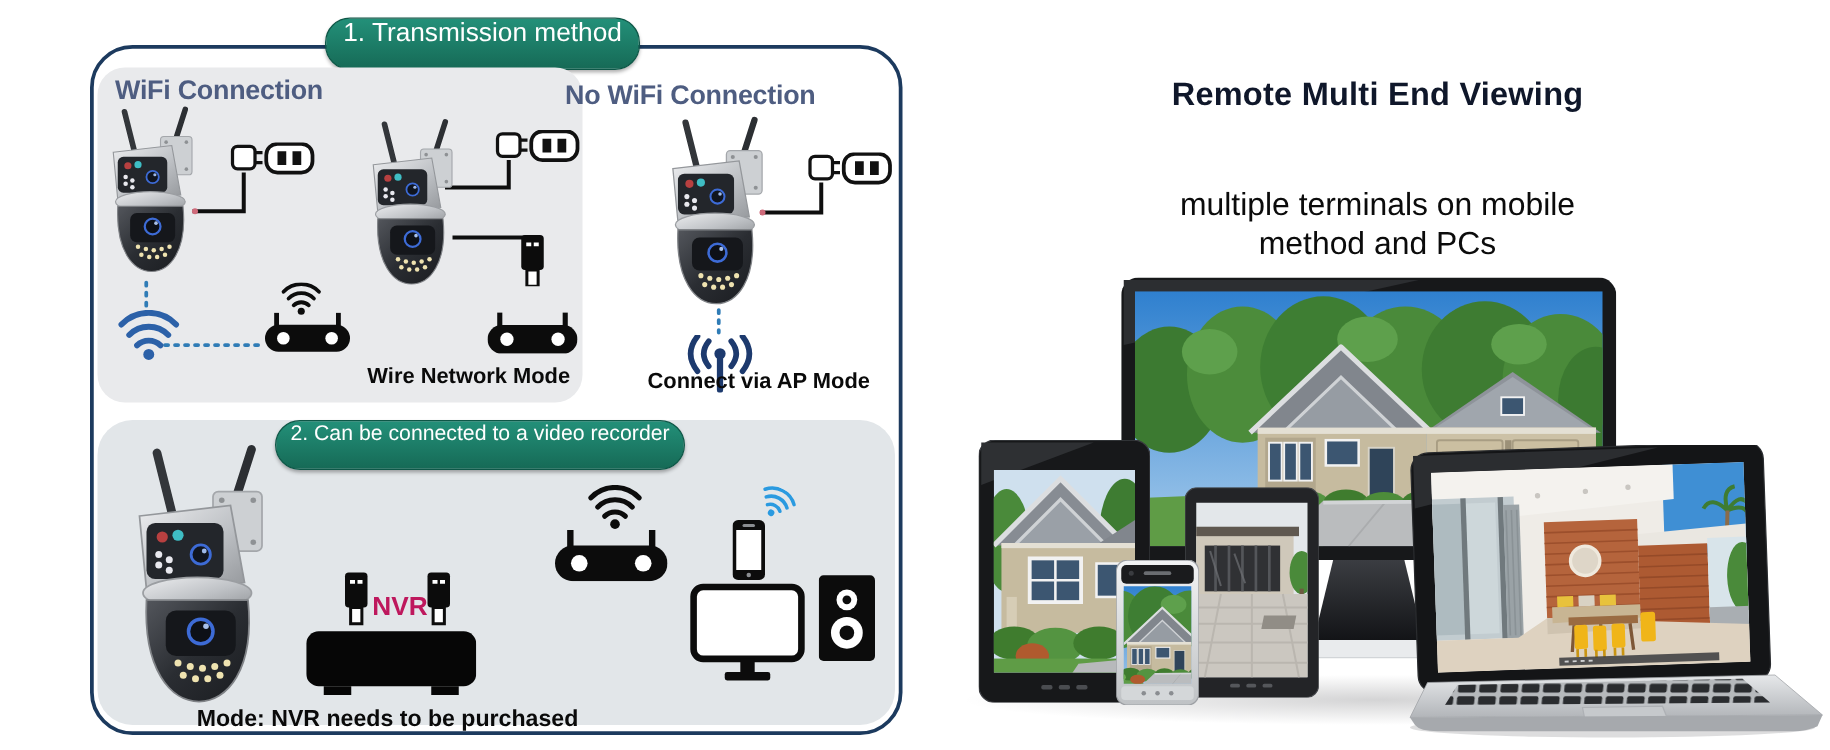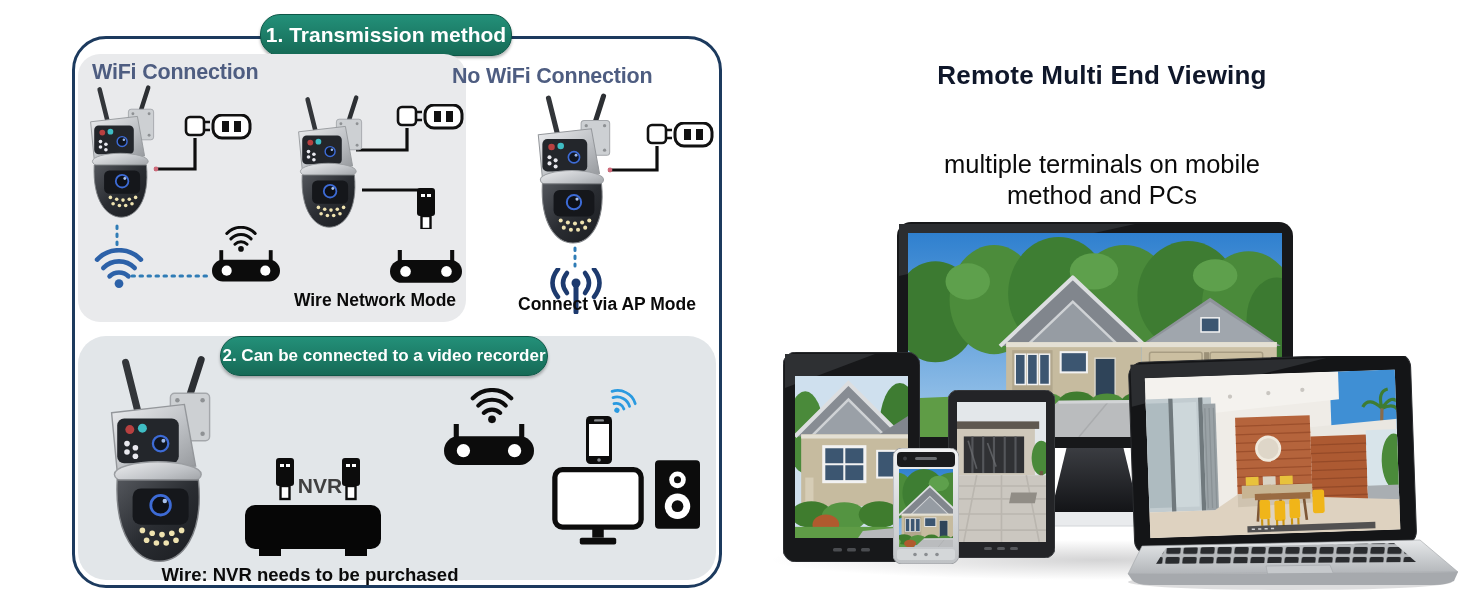--- a/index.html
+++ b/index.html
@@ -5,22 +5,22 @@
   html,body{margin:0;padding:0;}
   body{width:1464px;height:600px;overflow:hidden;background:#fff;
        font-family:"Liberation Sans","DejaVu Sans",sans-serif;position:relative;}
   .abs{position:absolute;}
   
   #left-panel{left:72px;top:36px;width:650px;height:552px;border:3px solid #1c3a5e;
               border-radius:34px;background:#fff;box-sizing:border-box;}
   .inner{position:absolute;left:-3px;top:-3px;width:650px;height:552px;}
   .gray-panel{background:#e9eaec;border-radius:22px;}
   .badge{background:linear-gradient(180deg,#239079 0%,#166a56 100%);border:1px solid #0e5747;
-         color:#fff;font-weight:bold;text-align:center;border-radius:20px;
-         box-shadow:0 2px 3px rgba(0,0,0,.3);display:flex;align-items:center;justify-content:center;}
+         color:#fff;font-weight:normal;text-align:center;border-radius:20px;
+         box-shadow:0 2px 3px rgba(0,0,0,.3);display:flex;justify-content:center;}
   .grp-title{font-weight:bold;color:#4e5d81;font-size:21.5px;text-align:left;letter-spacing:-.2px;}
   .mode-label{font-weight:600;color:#0a0a0a;font-size:17.5px;text-align:center;}
   .wires{left:0;top:0;width:650px;height:552px;pointer-events:none;}
   
   #right-panel{left:740px;top:0;width:724px;height:600px;}
   #rp-title{left:0;top:60px;width:724px;text-align:center;font-size:26px;font-weight:bold;
             color:#0f172a;letter-spacing:.2px;}
   .rp-sub{left:0;width:724px;text-align:center;font-size:25.5px;color:#0b0b0b;line-height:31px;}
   .shadow{background:radial-gradient(closest-side,rgba(40,40,45,.20),rgba(40,40,45,0));}
 </style>
@@ -378,21 +378,21 @@
     <g stroke="#0e0e0e" stroke-width="3.2" fill="none"></g>
   </svg>
 
   <svg class="abs" style="left:202px;top:420px;width:22px;height:45px;" viewBox="0 0 22 41">
         <use href="#g-usb"></use>
       </svg>
   <svg class="abs" style="left:268px;top:420px;width:22px;height:45px;" viewBox="0 0 22 41">
         <use href="#g-usb"></use>
       </svg>
 
-  <div class="abs" style="left:216px;top:438px;width:64px;font-size:21px;font-weight:600;color:#404040;text-align:center;">NVR</div>
+  <div class="abs" style="left:216px;top:438px;width:64px;font-size:21px;font-weight:600;color:#be185d;text-align:center;">NVR</div>
 
   <svg class="abs" style="left:173px;top:467px;width:136px;height:54px;" viewBox="0 0 136 54">
         <use href="#g-nvr"></use>
       </svg>
 
   <svg class="abs" style="left:398px;top:352px;width:44px;height:37px;color:#0c0c0c;" viewBox="0 0 48 40">
         <use href="#g-wifi"></use>
       </svg>
   <svg class="abs" style="left:372px;top:388px;width:90px;height:41px;" viewBox="0 0 88 40">
         <use href="#g-router"></use>
@@ -404,21 +404,21 @@
   <svg class="abs" style="left:514px;top:380px;width:26px;height:48px;" viewBox="0 0 26 48">
         <use href="#g-phoneicon"></use>
       </svg>
   <svg class="abs" style="left:480px;top:430px;width:92px;height:82px;" viewBox="0 0 96 84">
         <use href="#g-monitor"></use>
       </svg>
   <svg class="abs" style="left:583px;top:424px;width:45px;height:69px;" viewBox="0 0 46 70">
         <use href="#g-speaker"></use>
       </svg>
 
-  <div class="abs" style="left:28px;top:528px;width:420px;font-size:18.5px;font-weight:600;color:#0a0a0a;text-align:center;">Wire: NVR needs to be purchased</div>
+  <div class="abs" style="left:28px;top:528px;width:420px;font-size:18.5px;font-weight:600;color:#0a0a0a;text-align:center;">Mode: NVR needs to be purchased</div>
  </div>
 </div>
 
 <div id="right-panel" class="abs">
   <div id="rp-title" class="abs">Remote Multi End Viewing</div>
   <div class="abs rp-sub" style="top:149px;">multiple terminals on mobile</div>
   <div class="abs rp-sub" style="top:180px;">method and PCs</div>
 
   <div class="abs shadow" style="left:30px;top:540px;width:660px;height:40px;"></div>
 

